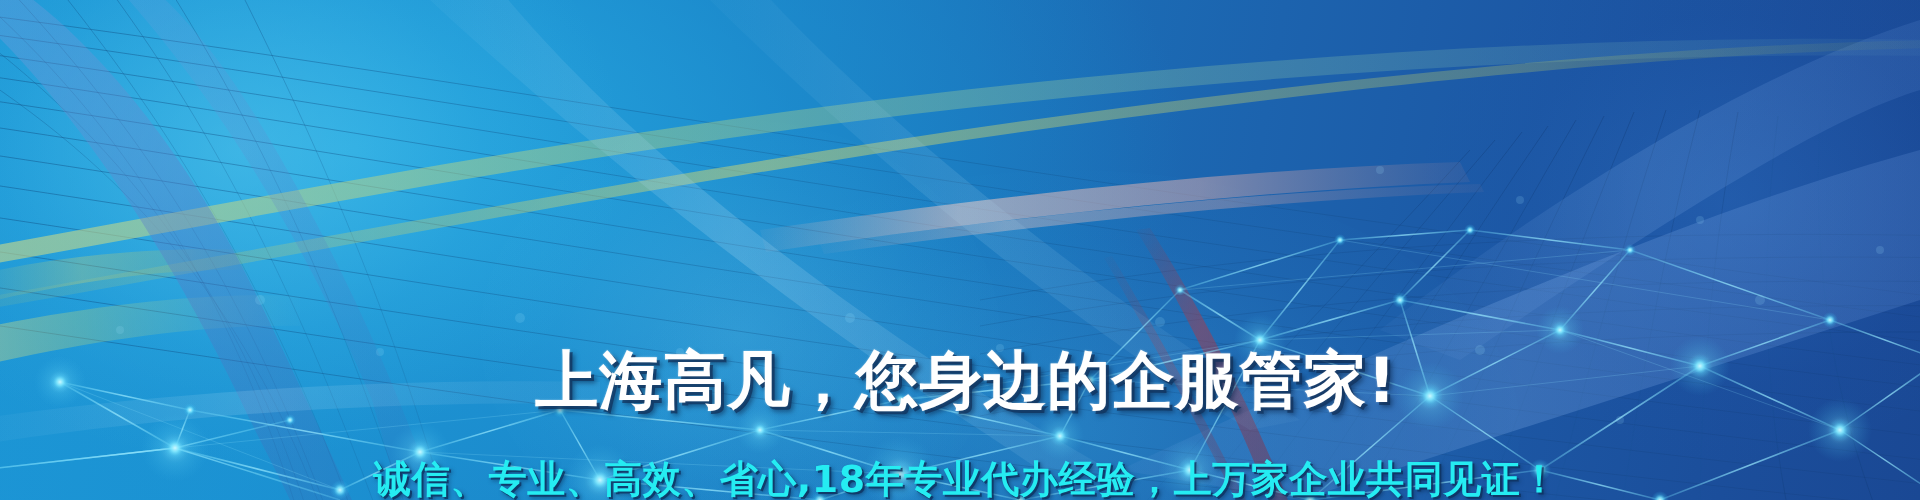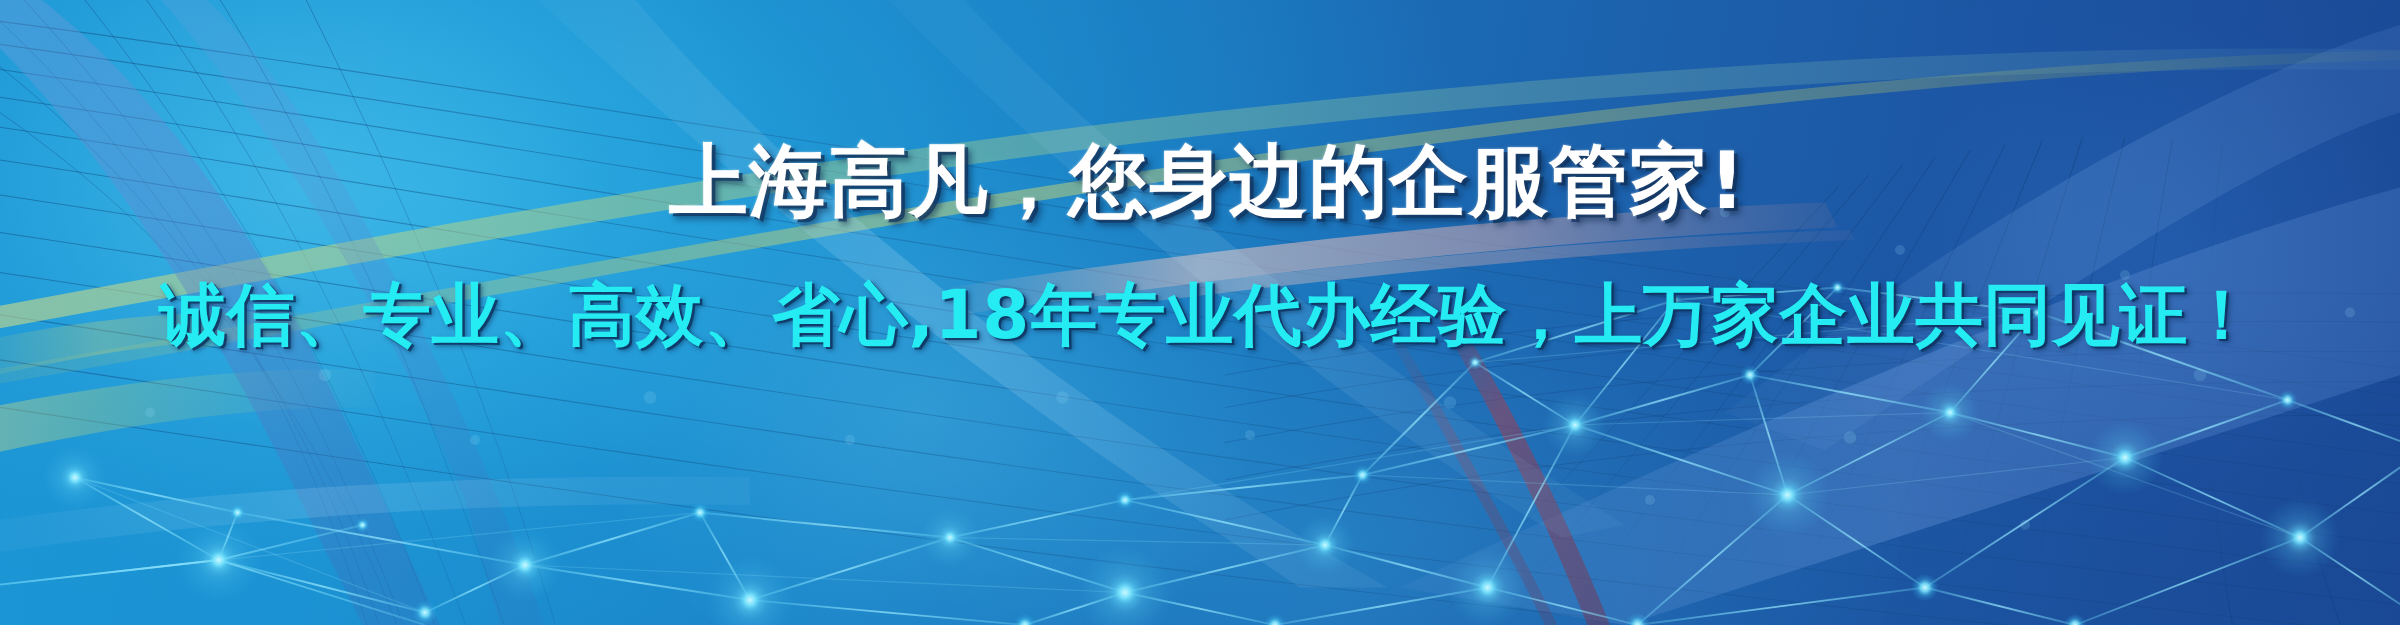--- a/index.html
+++ b/index.html
@@ -32,39 +32,39 @@
     background:radial-gradient(ellipse at center, rgba(70,200,245,0.22) 0%, rgba(50,170,230,0.06) 52%, rgba(50,170,230,0) 78%);}
 
   
   #copy{
     position:absolute;
     left:12px;right:0;top:0;
     height:100%;
     display:flex;
     flex-direction:column;
     align-items:center;
-    justify-content:flex-start;
+    justify-content:flex-end;
     z-index:40;
   }
   #headline{
     margin-top:112px;
     font-size:63px;
     line-height:1.06;
     font-weight:bold;
     color:#ffffff;
     letter-spacing:1px;
     white-space:nowrap;
     text-shadow:
        3px 3px 0 rgba(16,48,90,0.72),
        5px 5px 5px rgba(10,36,72,0.55),
        0 0 2px rgba(255,255,255,0.55);
   }
   #subline{
     margin-top:44px;
-    font-size:54px;
+    font-size:38px;
     line-height:1.08;
     font-weight:bold;
     color:#25ecf2;
     letter-spacing:0.5px;
     white-space:nowrap;
     text-shadow:
        2px 2px 0 rgba(14,50,95,0.80),
        3px 3px 4px rgba(10,38,78,0.55);
   }
 </style>

